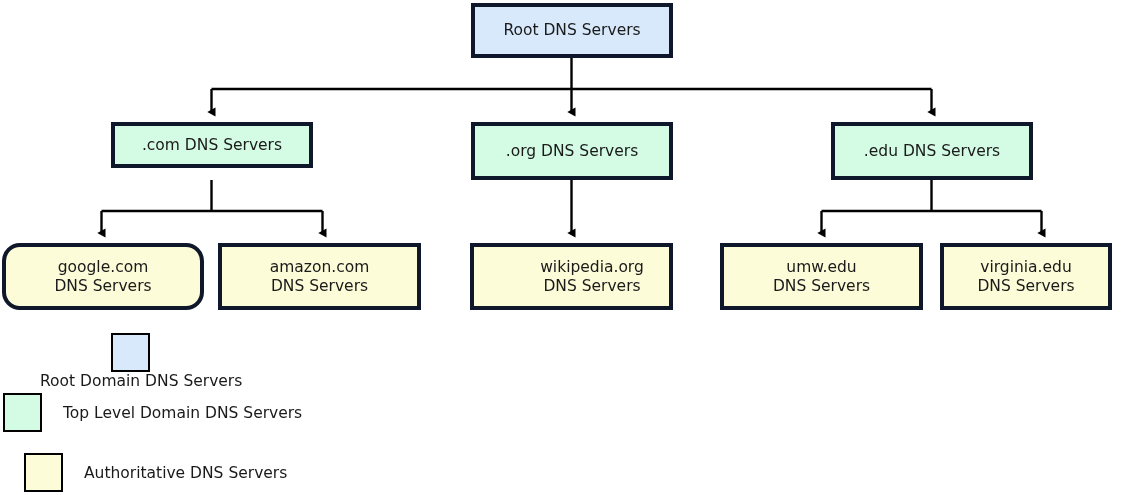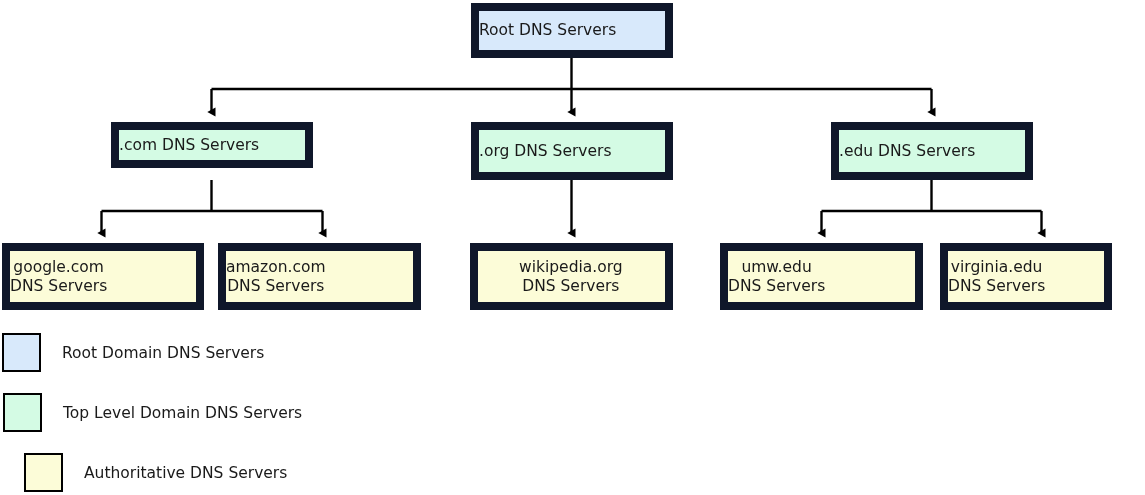--- a/index.html
+++ b/index.html
@@ -22,24 +22,24 @@
     position: absolute;
     left: 0;
     top: 0;
     width: 1145px;
     height: 495px;
     pointer-events: none;
   }
   .node {
     position: absolute;
     box-sizing: border-box;
-    border: 8px solid #0f172a;
+    border: 4px solid #0f172a;
     display: flex;
     align-items: center;
-    justify-content: flex-start;
+    justify-content: center;
     text-align: center;
     font-size: 15.5px;
     line-height: 19px;
     color: #1a1a1a;
     z-index: 2;
   }
   .node .label {
     display: block;
     white-space: pre-line;
   }
@@ -111,42 +111,42 @@
   <div class="node tld" style="left: 111px; top: 122px; width: 202px; height: 46px;">
     <span class="label">.com DNS Servers</span>
   </div>
   <div class="node tld" style="left: 471px; top: 122px; width: 202px; height: 58px;">
     <span class="label">.org DNS Servers</span>
   </div>
   <div class="node tld" style="left: 831px; top: 122px; width: 202px; height: 58px;">
     <span class="label">.edu DNS Servers</span>
   </div>
 
-  <div class="node authority" style="left: 2px; top: 243px; width: 202px; height: 67px;">
+  <div class="node authority" style="left: 2px; top: 243px; width: 202px; height: 67px; border-radius: 18px;">
     <span class="label">google.com
 DNS Servers</span>
   </div>
   <div class="node authority" style="left: 218px; top: 243px; width: 203px; height: 67px;">
     <span class="label">amazon.com
 DNS Servers</span>
   </div>
   <div class="node authority" style="left: 470px; top: 243px; width: 203px; height: 67px; padding-left: 41px;">
     <span class="label">wikipedia.org
 DNS Servers</span>
   </div>
   <div class="node authority" style="left: 720px; top: 243px; width: 203px; height: 67px;">
     <span class="label">umw.edu
 DNS Servers</span>
   </div>
   <div class="node authority" style="left: 940px; top: 243px; width: 172px; height: 67px;">
     <span class="label">virginia.edu
 DNS Servers</span>
   </div>
 
-  <div class="legend-row" style="left: 2px; top: 333px;">
+  <div class="legend-row" style="left: 19px; top: 333px; flex-direction: column;">
     <span class="legend-swatch root"></span>
     <span class="legend-text">Root Domain DNS Servers</span>
   </div>
   <div class="legend-row" style="left: 3px; top: 393px;">
     <span class="legend-swatch tld"></span>
     <span class="legend-text">Top Level Domain DNS Servers</span>
   </div>
   <div class="legend-row" style="left: 16px; top: 453px; padding-left: 8px;">
     <span class="legend-swatch authority"></span>
     <span class="legend-text">Authoritative DNS Servers</span>

